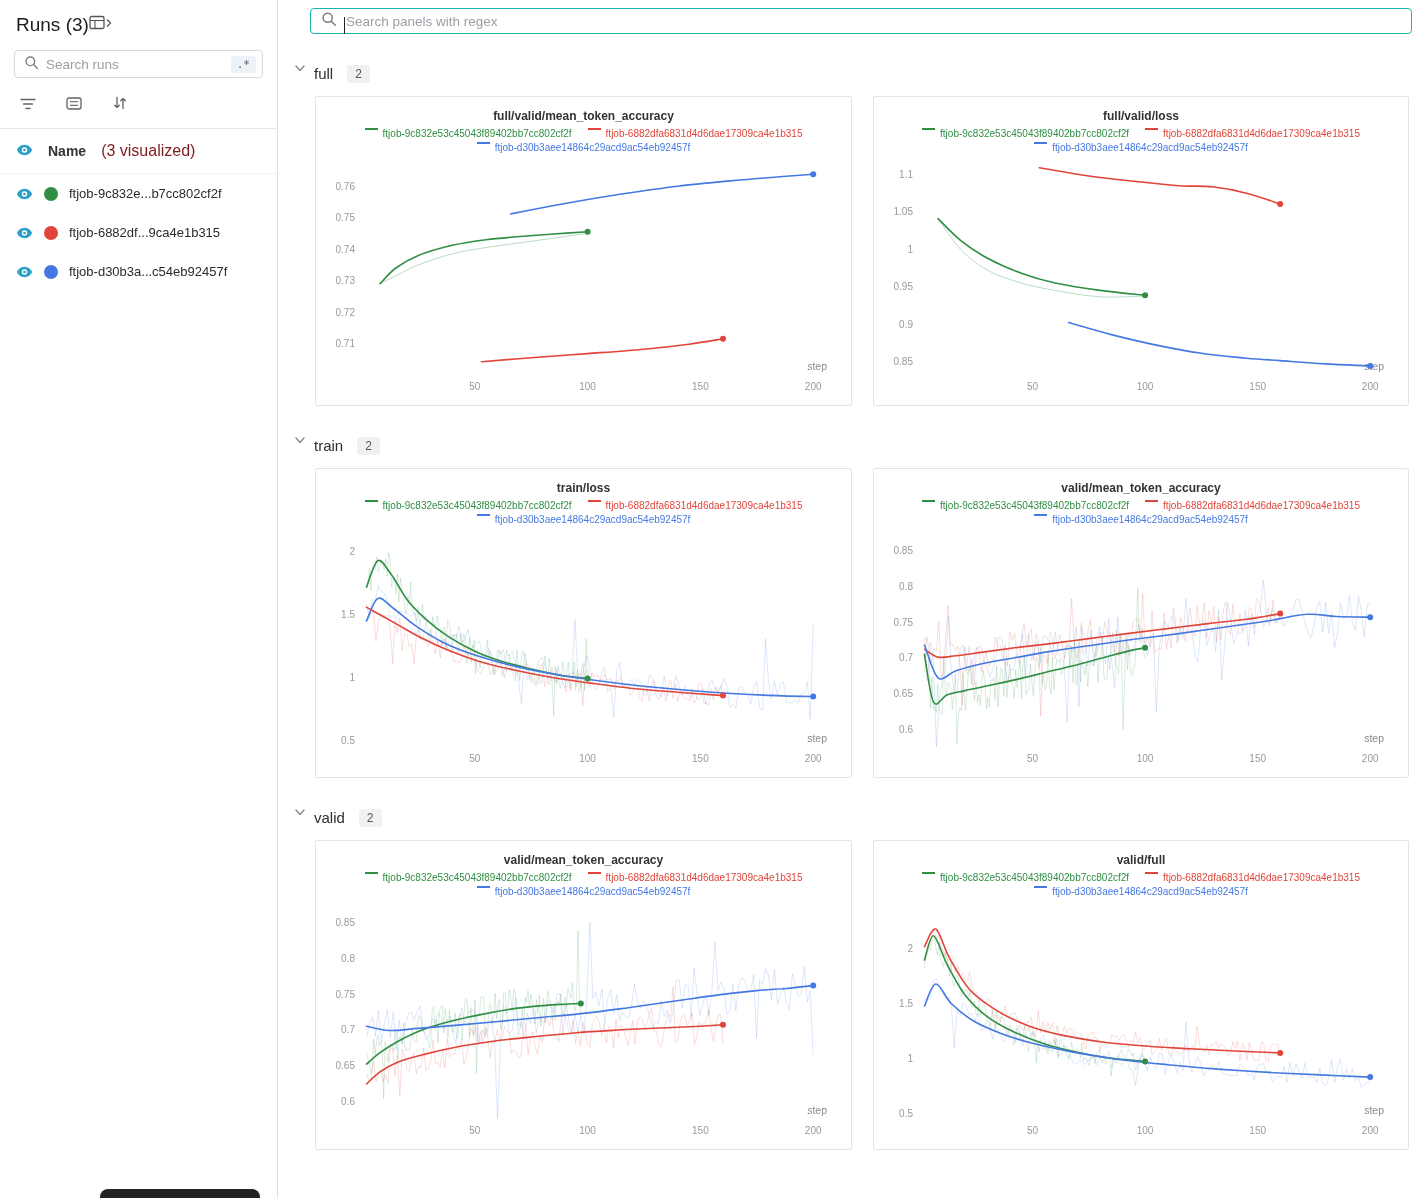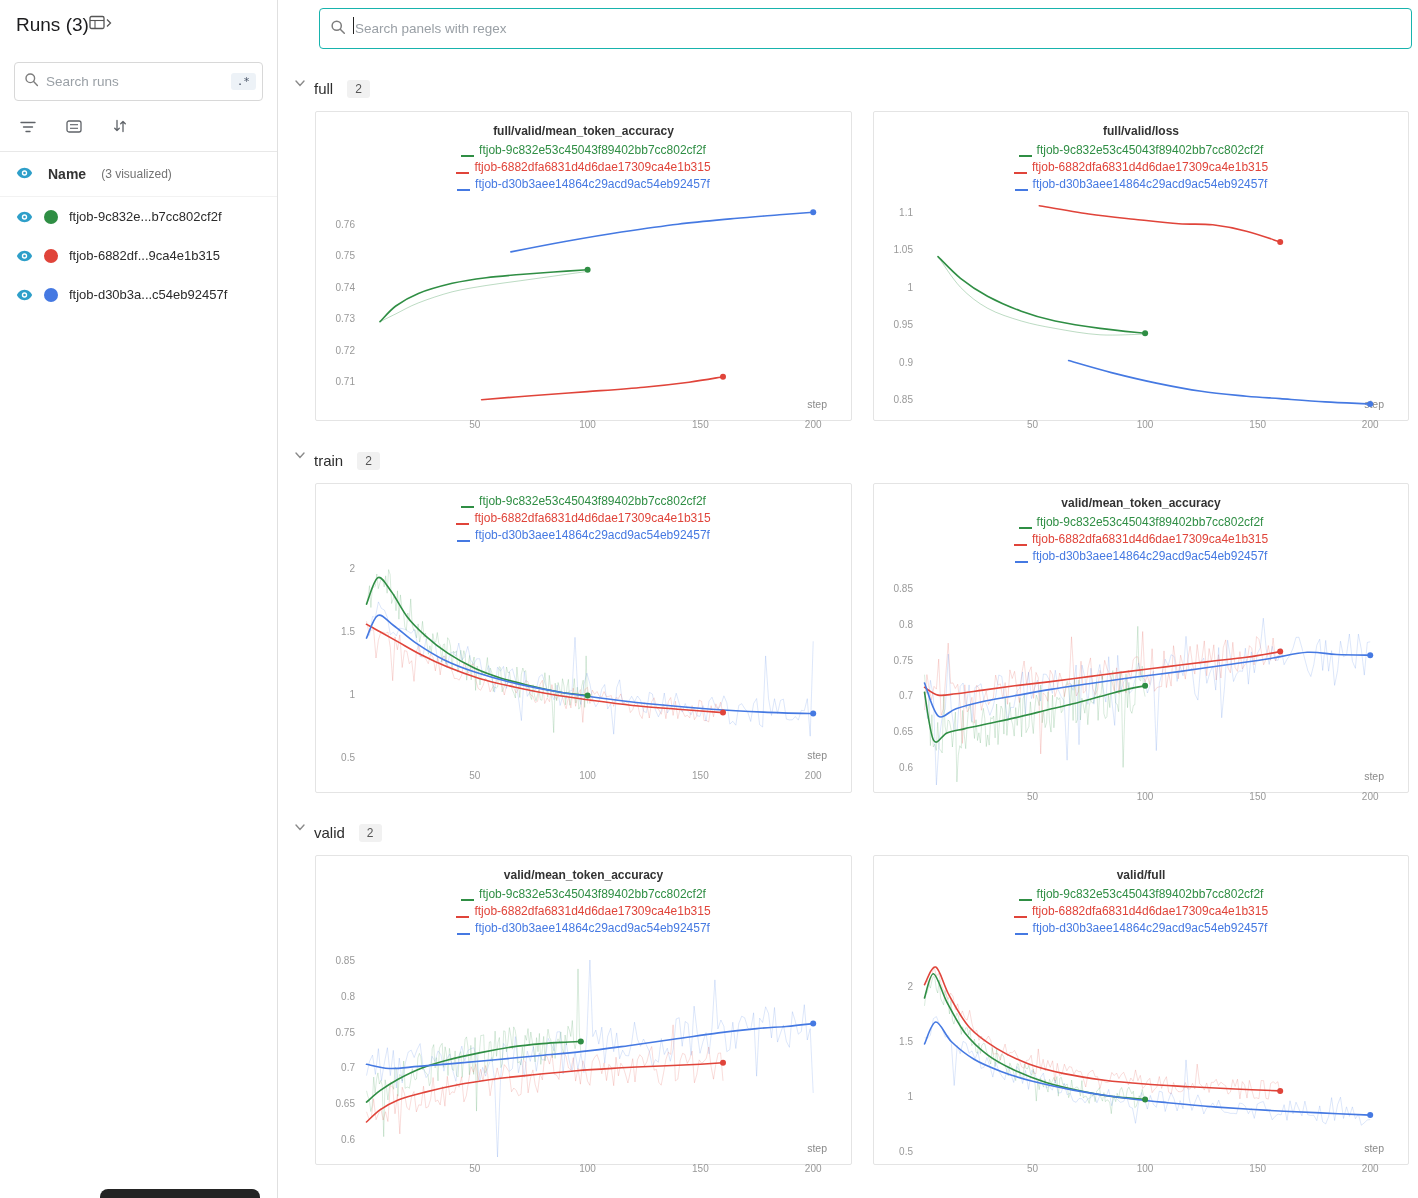--- a/index.html
+++ b/index.html
@@ -5,59 +5,59 @@
   *{box-sizing:border-box;margin:0;padding:0}
   html,body{width:1418px;height:1198px;overflow:hidden;background:#fff;
     font-family:"Liberation Sans",sans-serif;color:#2b2b2b;position:relative}
 
   
   .sidebar{position:absolute;left:0;top:0;width:278px;height:100%;
     border-right:1px solid #e0e0e0;background:#fff}
   .sb-header{display:flex;justify-content:flex-start;align-items:center;
     padding:14px 16px 12px}
   .sb-title{font-size:19px;color:#1c1c1e;font-weight:400}
-  .search-box{display:flex;align-items:center;gap:7px;margin:14px 14px 12px;
-    border:1px solid #d8d8d8;border-radius:4px;height:39px;padding:0 6px 0 9px;background:#fff}
+  .search-box{display:flex;align-items:center;gap:7px;margin:2px 14px 12px;
+    border:1px solid #d8d8d8;border-radius:4px;height:28px;padding:0 6px 0 9px;background:#fff}
   .search-box input{border:none;outline:none;flex:1;font-size:13.5px;min-width:0;
     font-family:"Liberation Sans",sans-serif;color:#333}
   .search-box input::placeholder{color:#9aa0a6}
   .regex-chip{background:#edf2f7;border-radius:3px;padding:2px 6px;
     font-family:"DejaVu Sans Mono",monospace;font-size:11px;color:#4a5568}
   .icon-row{display:flex;align-items:center;gap:30px;padding:6px 20px 14px;
     border-bottom:1px solid #e8e8e8}
   .name-row{display:flex;align-items:center;gap:15px;padding:13px 16px;
     border-bottom:1px solid #f2f2f2}
   .name-label{font-size:14px;color:#333;font-weight:600}
-  .name-note{font-size:12px;color:#737373;font-weight:400}
+  .name-note{font-size:16px;color:#7f1d1d;font-weight:400}
   .run-row{display:flex;align-items:center;gap:11px;padding:12px 16px}
   .run-dot{width:14px;height:14px;border-radius:50%;flex:none}
   .run-label{font-size:13px;color:#2b2b2b;white-space:nowrap}
   .bottom-popup{position:absolute;left:100px;bottom:0;width:160px;height:9px;
     background:#242424;border-radius:8px 8px 0 0}
 
   
   .main{position:absolute;left:279px;top:0;right:0;bottom:0;background:#fff;overflow:hidden}
-  .topbar{display:flex;align-items:center;gap:9px;margin:8px 6px 0 40px;height:41px;
+  .topbar{display:flex;align-items:center;gap:9px;margin:8px 6px 0 31px;height:26px;
     border:1.5px solid #17b3ad;border-radius:4px;padding:0 10px;position:relative}
   .topbar input{border:none;outline:none;flex:1;font-size:13.5px;
     font-family:"Liberation Sans",sans-serif;color:#333}
   .topbar input::placeholder{color:#9aa0a6}
   .caret{position:absolute;left:33px;top:8px;width:1px;height:17px;background:#222}
 
   .section-header{display:flex;margin:31px 0 13px 16px;cursor:pointer}
   .section-name{font-size:15px;color:#2d2d2d;margin-left:9px}
   .count-chip{background:#f1f1f1;border-radius:3px;font-size:12px;color:#555;
     padding:2px 8px;margin-left:14px}
   .panel-grid{display:grid;grid-template-columns:1fr 1fr;gap:21px;margin:0 9px 0 36px}
   .panel{border:1px solid #e4e4e4;border-radius:2px;height:310px;display:flex;
     flex-direction:column;padding:10px 6px 2px;background:#fff}
   .panel-title{text-align:center;font-size:12px;font-weight:bold;color:#333;margin:2px 0 5px}
   .legend{display:flex;flex-wrap:wrap;justify-content:center;column-gap:16px;row-gap:3px;
     padding:0 6px}
-  .legend-entry{display:flex;align-items:flex-end;gap:5px;font-size:12px;white-space:nowrap}
+  .legend-entry{display:flex;align-items:flex-start;gap:5px;font-size:10px;white-space:nowrap}
   .legend-dash{width:13px;height:2px;flex:none}
   .chart-plot{flex:1;min-height:0}
   svg text{font-family:"Liberation Sans",sans-serif}
   .tick{font-size:10px;fill:#999}
   .step-label{font-size:10.5px;fill:#8a8a8a}
 </style>
 </head>
 <body>
 
 <div class="sidebar">
@@ -238,20 +238,21 @@
       </div>
       <div class="section-header">
         <svg width="10" height="7" viewBox="0 0 10 7">
       <path d="M1 1 L5 5.5 L9 1" fill="none" stroke="#8a8a8a" stroke-width="1.4" stroke-linecap="round"></path>
         </svg>
     <span class="section-name">train</span>
     <span class="count-chip">2</span>
       </div>
       <div class="panel-grid">
         <div class="panel">
+          <div class="panel-title">train/loss</div>
       <div class="legend">
             <span class="legend-entry" style="color:#2f8e44">
         <span class="legend-dash" style="background:#2f8e44"></span>ftjob-9c832e53c45043f89402bb7cc802cf2f</span>
             <span class="legend-entry" style="color:#e0443a">
         <span class="legend-dash" style="background:#e0443a"></span>ftjob-6882dfa6831d4d6dae17309ca4e1b315</span>
             <span class="legend-entry" style="color:#4579e2">
         <span class="legend-dash" style="background:#4579e2"></span>ftjob-d30b3aee14864c29acd9ac54eb92457f</span>
           </div>
       <div class="chart-plot"><svg width="523" height="250">
               <text class="tick" x="33" y="219.2" text-anchor="end">0.5</text>

